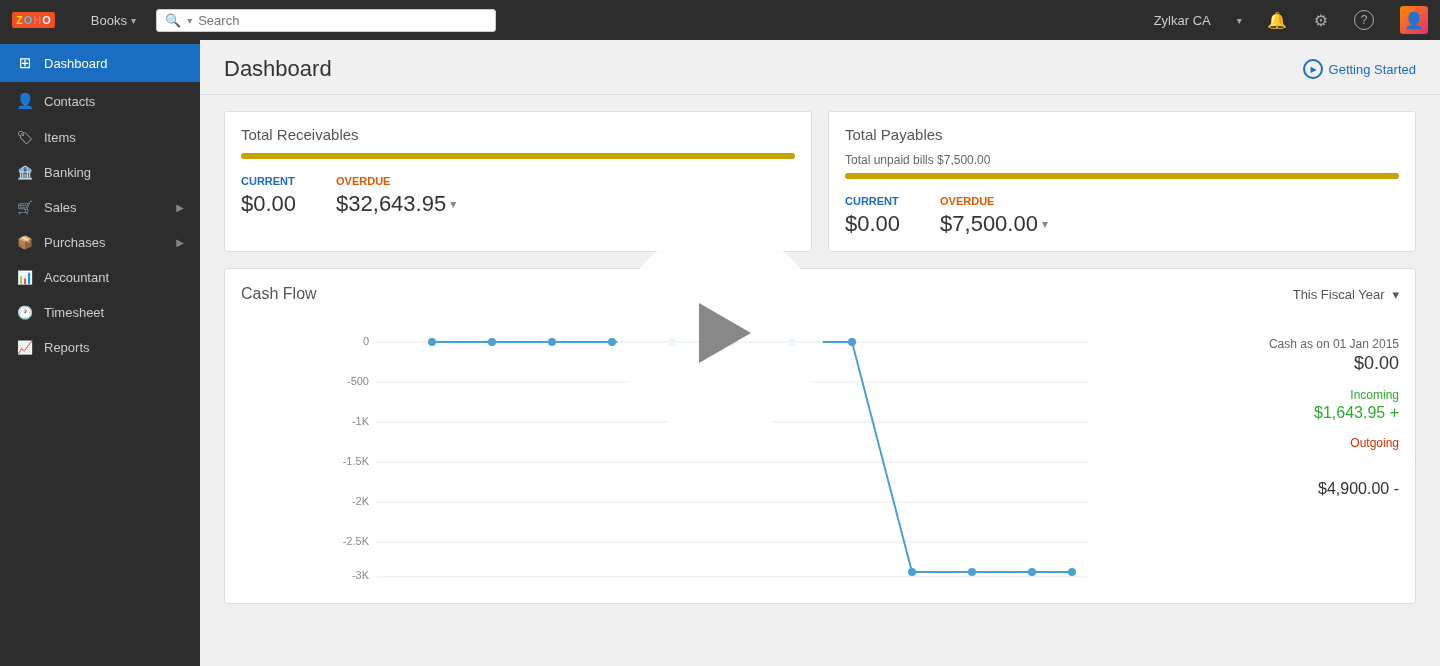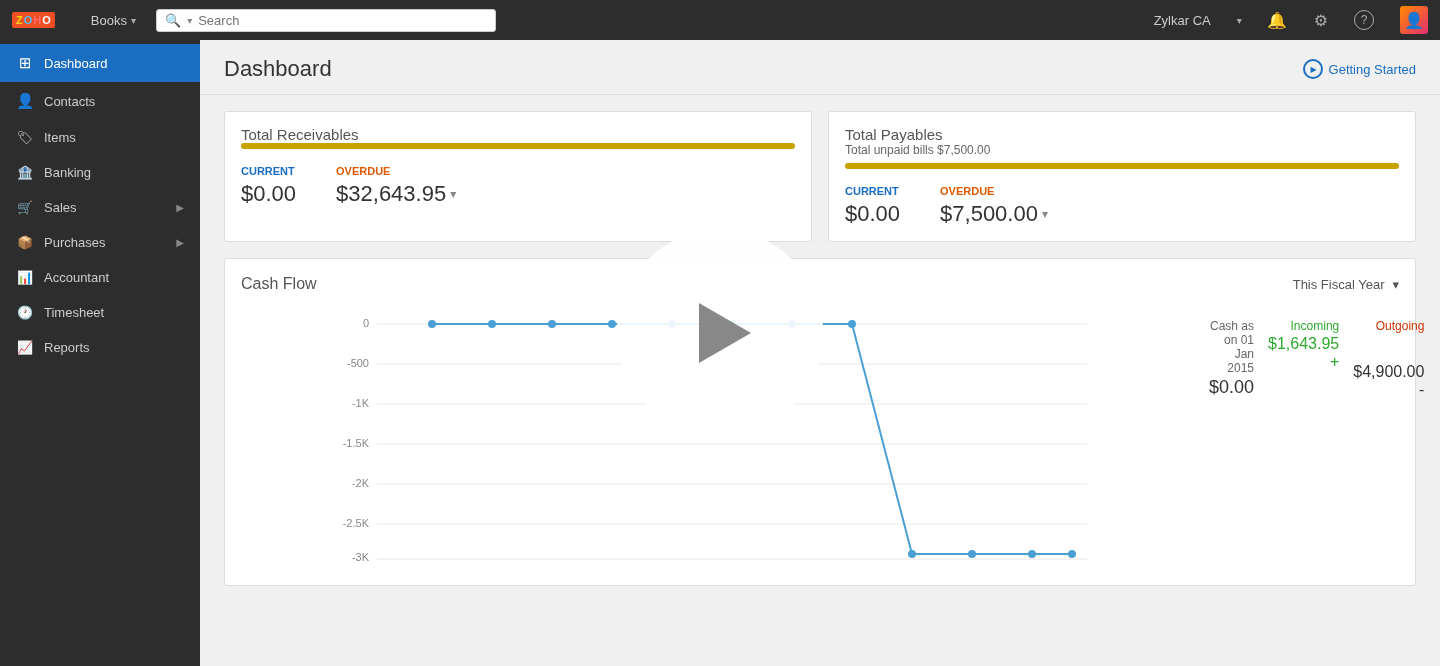--- a/index.html
+++ b/index.html
@@ -174,20 +174,21 @@
       flex: 1;
       background: white;
       border: 1px solid #ddd;
       border-radius: 3px;
       padding: 14px 16px;
     }
 
     .card-title {
       font-size: 15px;
       color: #555;
+      margin-bottom: 10px;
     }
 
     .card-subtitle {
       font-size: 12px;
       color: #666;
       margin-bottom: 6px;
     }
 
     .progress-bar-bg {
       height: 6px;
@@ -226,21 +227,21 @@
     .cashflow-card {
       background: white;
       border: 1px solid #ddd;
       border-radius: 3px;
       padding: 16px;
     }
     .cashflow-header {
       display: flex;
       align-items: center;
       justify-content: space-between;
-      margin-bottom: 16px;
+      margin-bottom: 24px;
     }
     .cashflow-title {
       font-size: 16px;
       color: #555;
     }
     .fiscal-dropdown {
       display: flex;
       align-items: center;
       gap: 8px;
       font-size: 13px;
@@ -261,21 +262,21 @@
 
     .chart-svg {
       width: 100%;
       height: 100%;
     }
 
     .chart-side {
       width: 190px;
       flex-shrink: 0;
       display: flex;
-      flex-direction: row;
+      flex-direction: column;
       gap: 14px;
       padding-top: 10px;
     }
 
     .cash-stat {
       text-align: right;
     }
     .cash-stat-label {
       font-size: 12px;
       color: #666;

